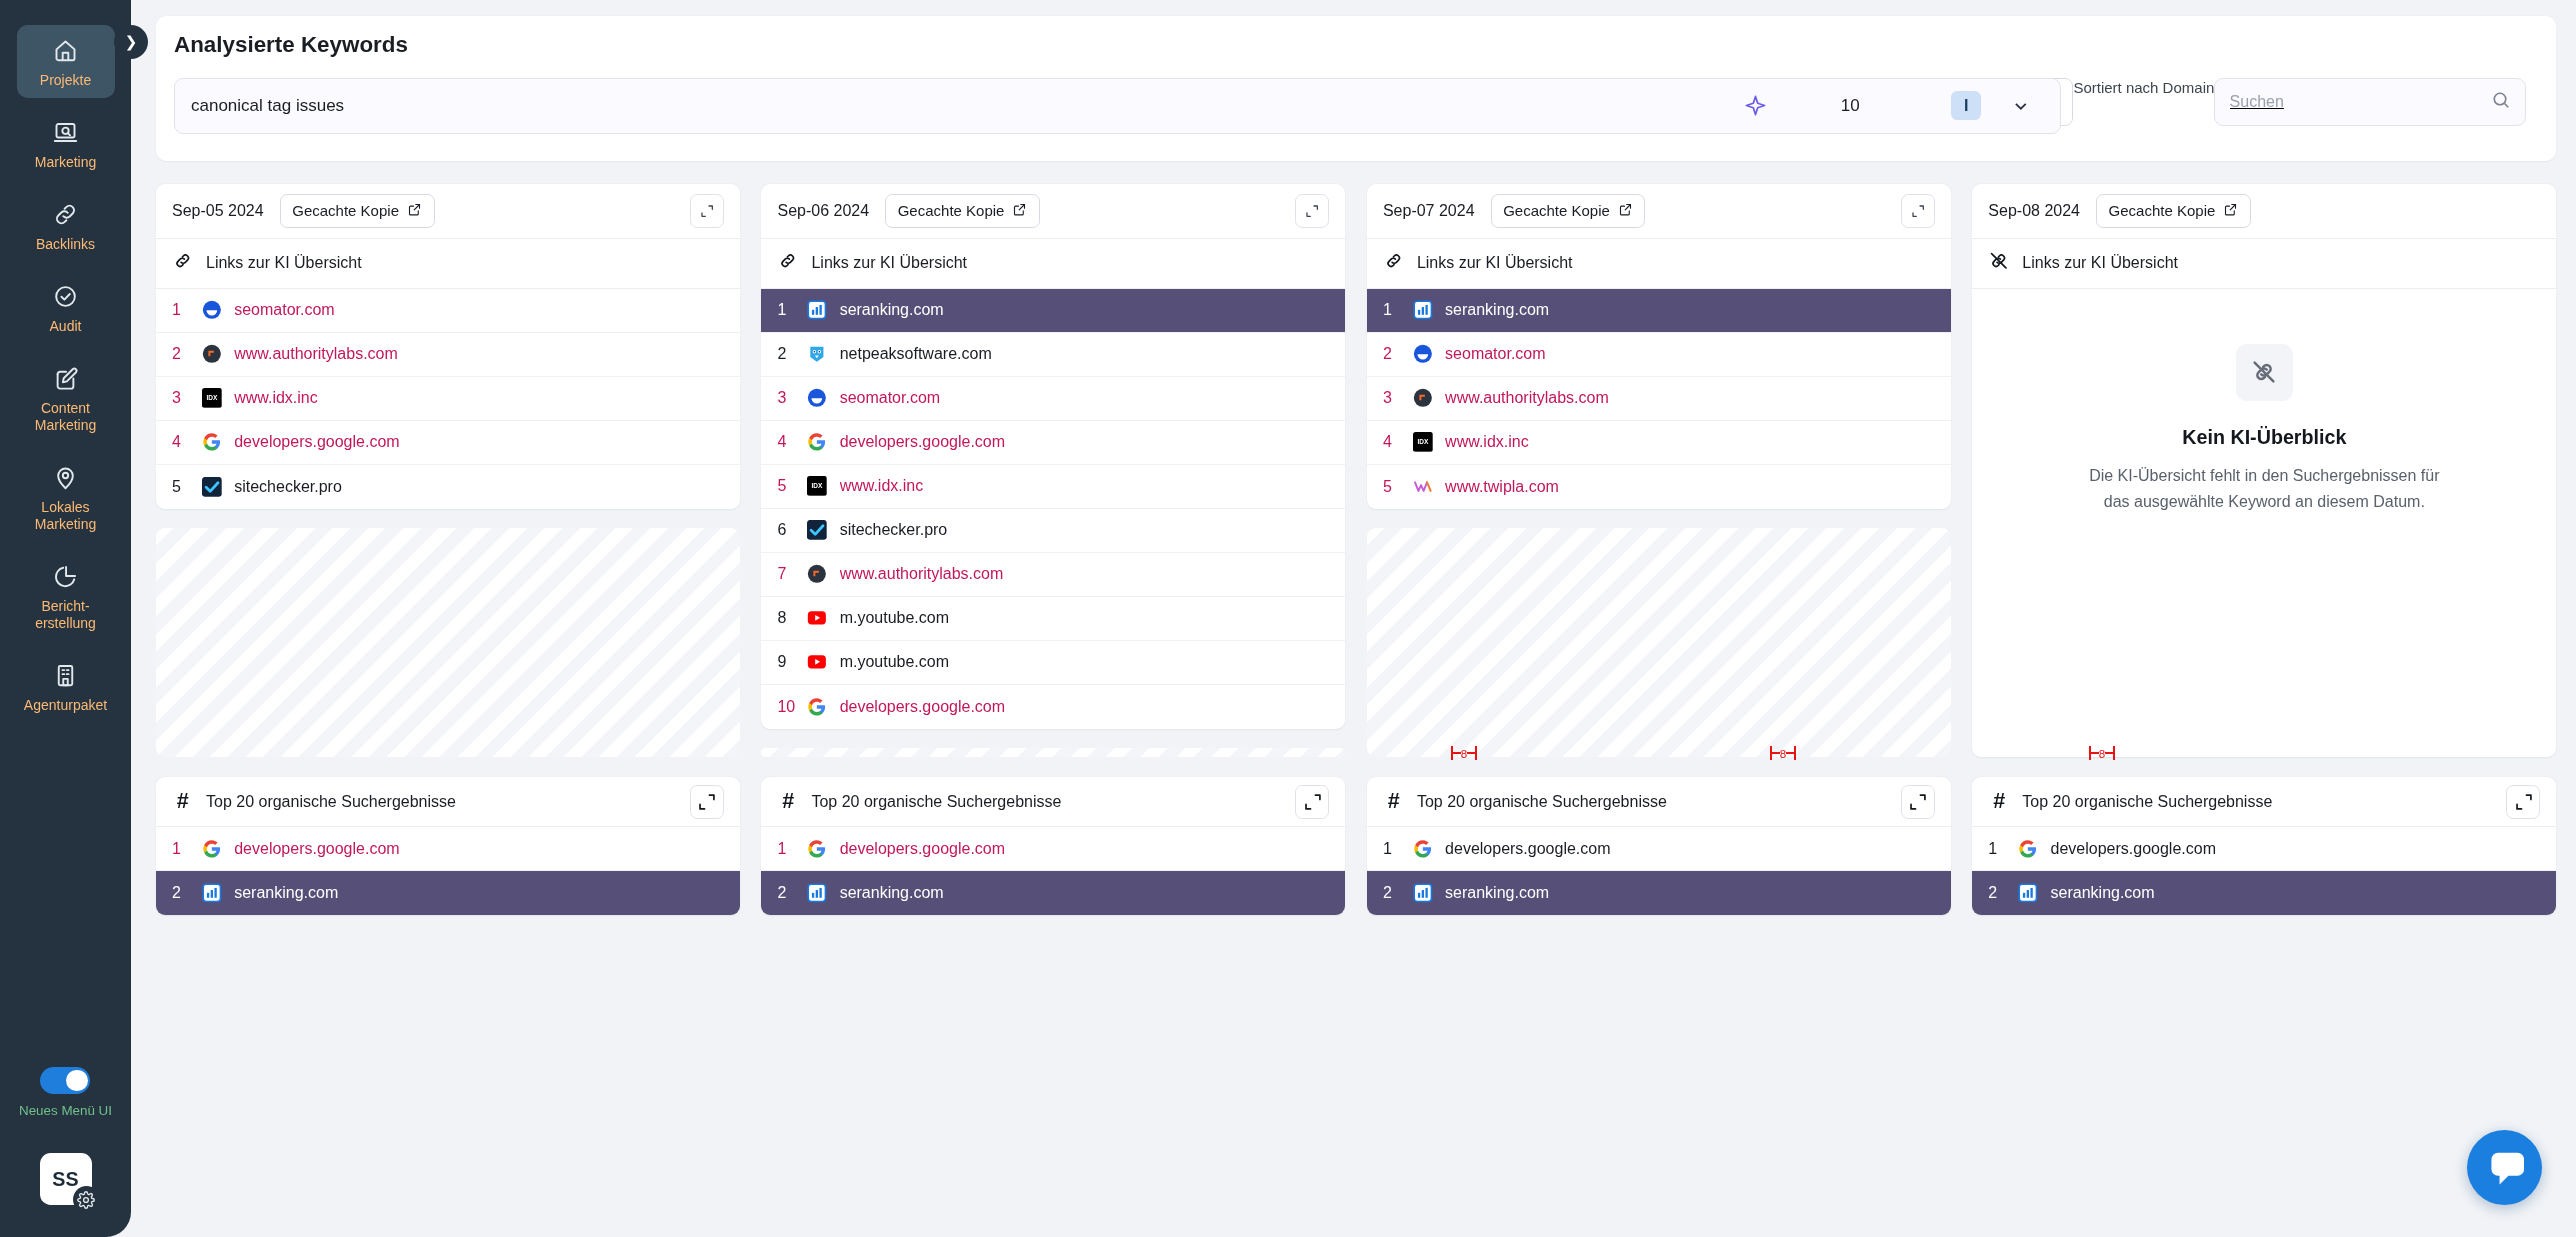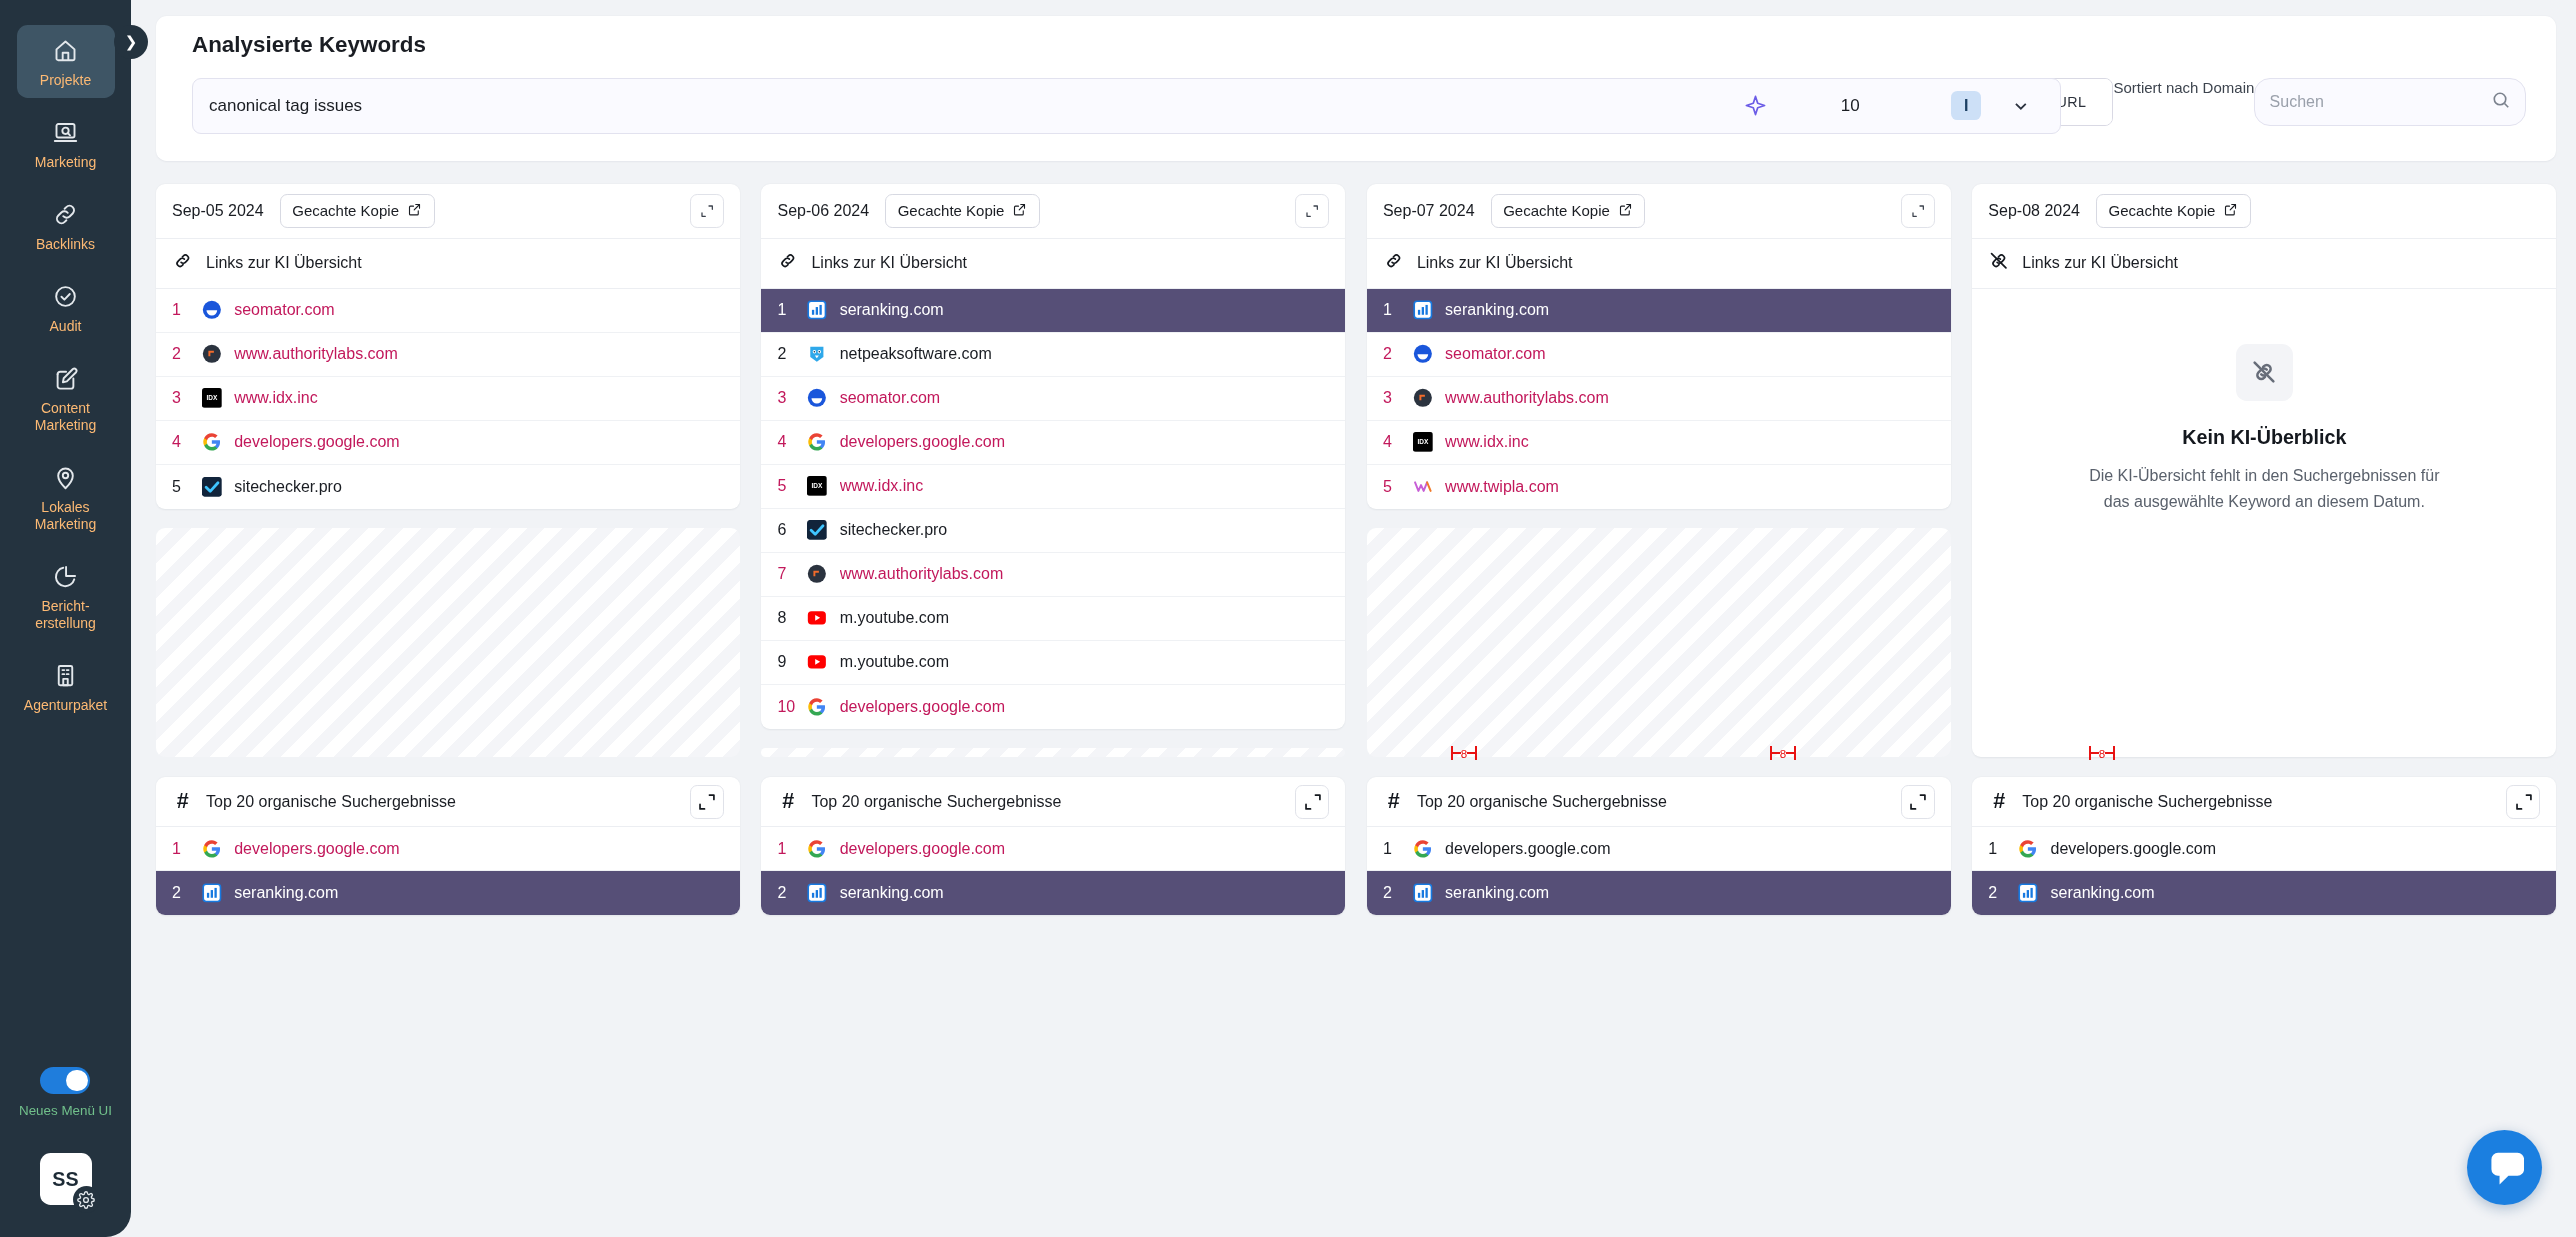--- a/index.html
+++ b/index.html
@@ -60,21 +60,21 @@
     background: #24333f; color:#fff;
     display:flex; align-items:center; justify-content:center;
     cursor:pointer; z-index: 9; font-size: 15px;
   }
 
   
   .main { flex:1 1 auto; height:1237px; padding: 16px 19.7px 0 25px; overflow:hidden; position:relative; }
 
   .panel {
     background: #fff; border-radius: 10.7px;
-    padding: 16px 30px 27px 36px;
+    padding: 16px 30px 27px 18px;
     box-shadow: 0 0.9px 1.8px rgba(30,40,60,.06);
   }
   .panel-title { font-size: 22.4px; font-weight: 700; color: #1a1d23; margin-bottom: 19.7px; }
 
   .filters { display:flex; align-items:flex-end; }
   .fcol { display:flex; flex-direction:row; }
   .flabel { font-size: 15px; color: #3d444e; margin-bottom: 10.7px; height: 19.7px; display:flex; align-items:center; gap:8px;}
   .keyword-col { flex: 1 1 auto; min-width: 0; }
 
   .kw-box {
@@ -102,22 +102,22 @@
   .divider-v { width:0.9px; background:#e3e6ec; align-self:stretch; margin: 0 27px; }
 
   .seg { display:flex; border:1.3px solid #d9d9e4; border-radius:8px; overflow:hidden; height:48px; width:166px;}
   .seg > div {
     flex:1 1 50%; display:flex; align-items:center; justify-content:center;
     font-size:14.3px; letter-spacing:0.4px; cursor:pointer; color:#2b313b; background:#fff;
   }
   .seg > div.on { background:#564f77; color:#fff; }
 
   .search-box {
-    width: 272px; height: 48px; border:1.3px solid #e2e2ef; border-radius:16px;
-    background:#fafaff; display:flex; align-items:center; padding: 0 14.3px; gap: 7.2px;
+    width: 312px; height: 48px; border:1.3px solid #e2e2ef; border-radius:9px;
+    background:#fafaff; display:flex; align-items:center; padding: 0 14.3px; gap: 7.2px; text-decoration: underline;
   }
   .search-box input {
     border:none; outline:none; background:transparent; flex:1 1 auto;
     font-size:16px; color:#1a1d23; font-family:inherit;
   }
   .search-box input::placeholder { color:#9aa0ab; }
   .search-box svg { width:19.7px;height:19.7px;stroke:#7b828e;fill:none;stroke-width:2;}
 
   
   .grid {

